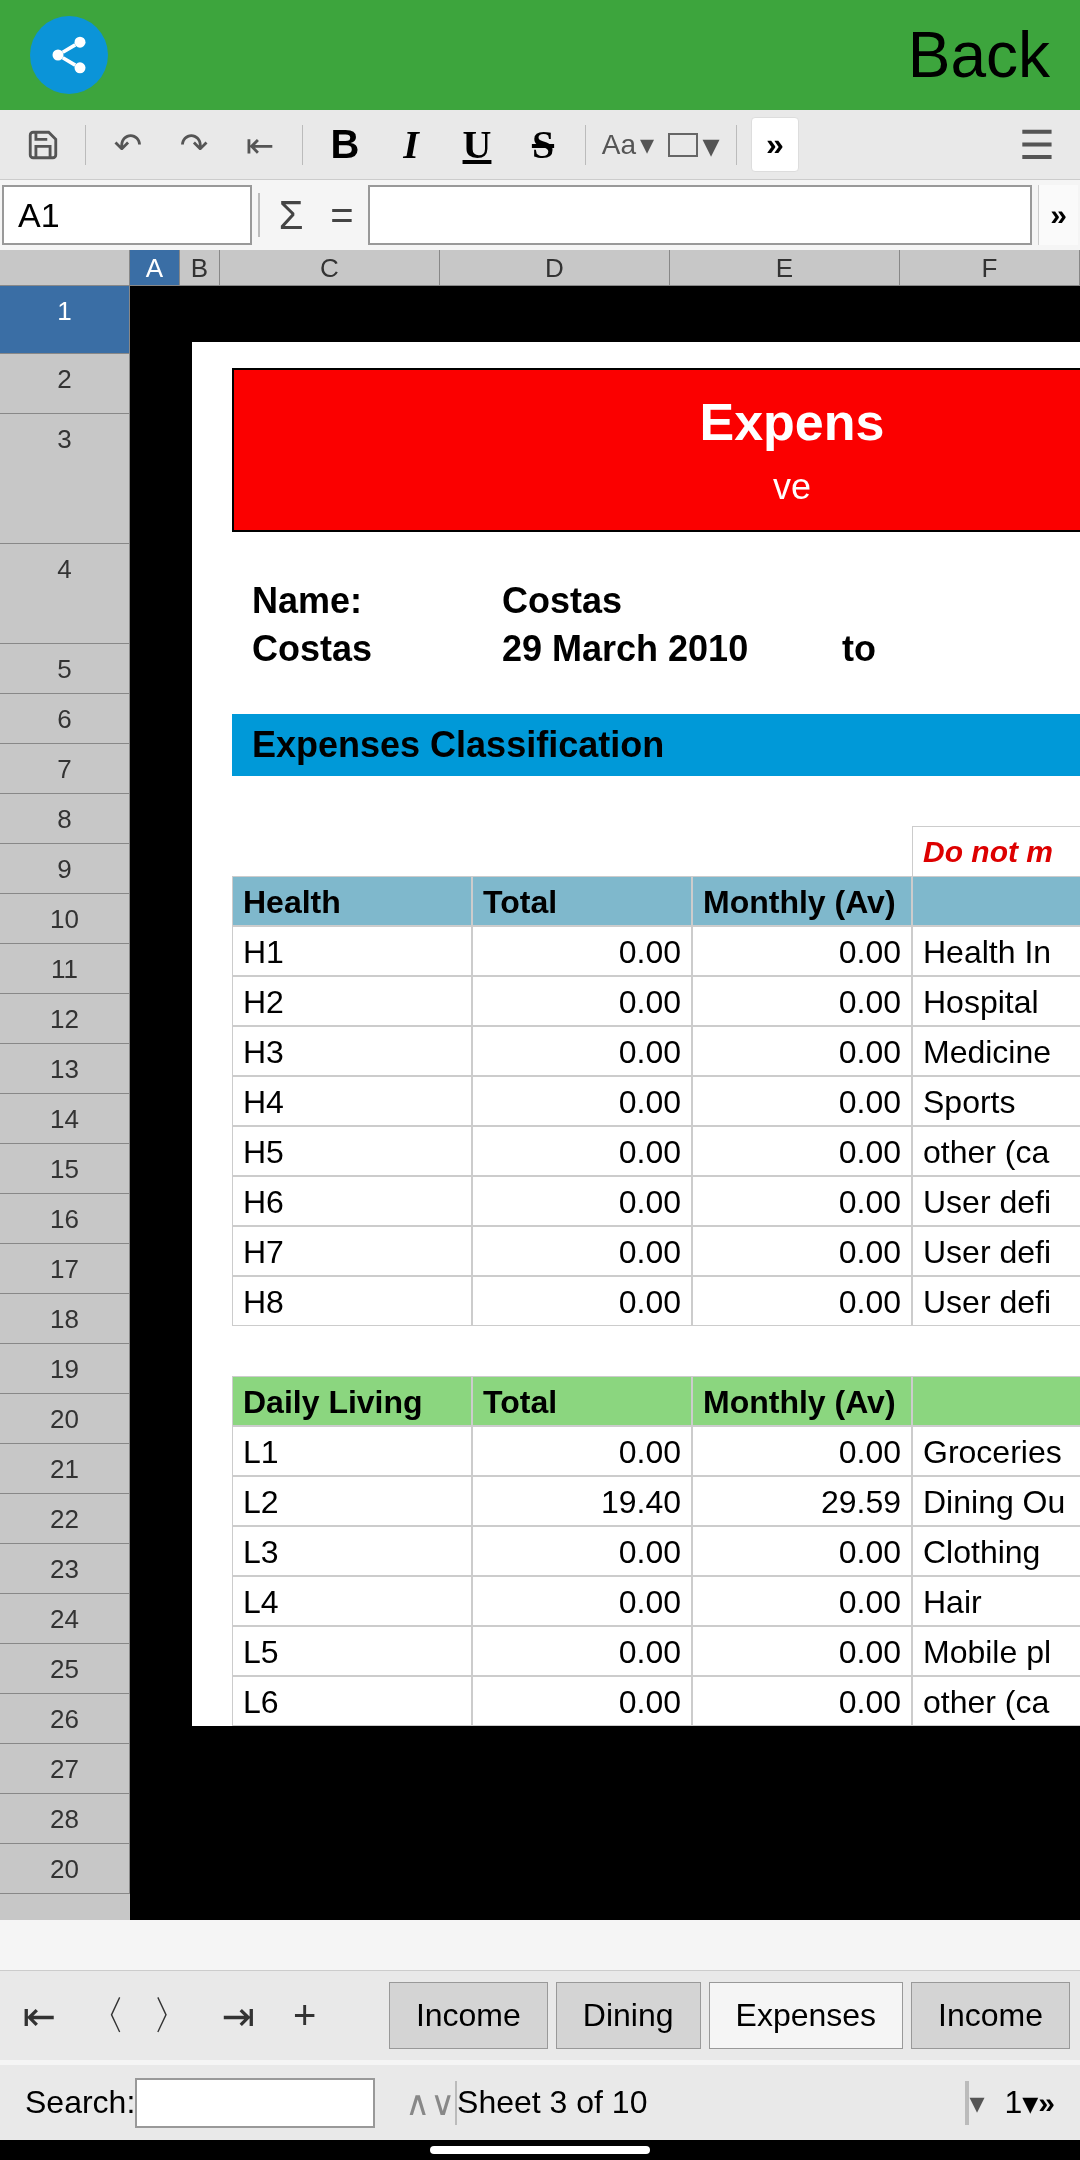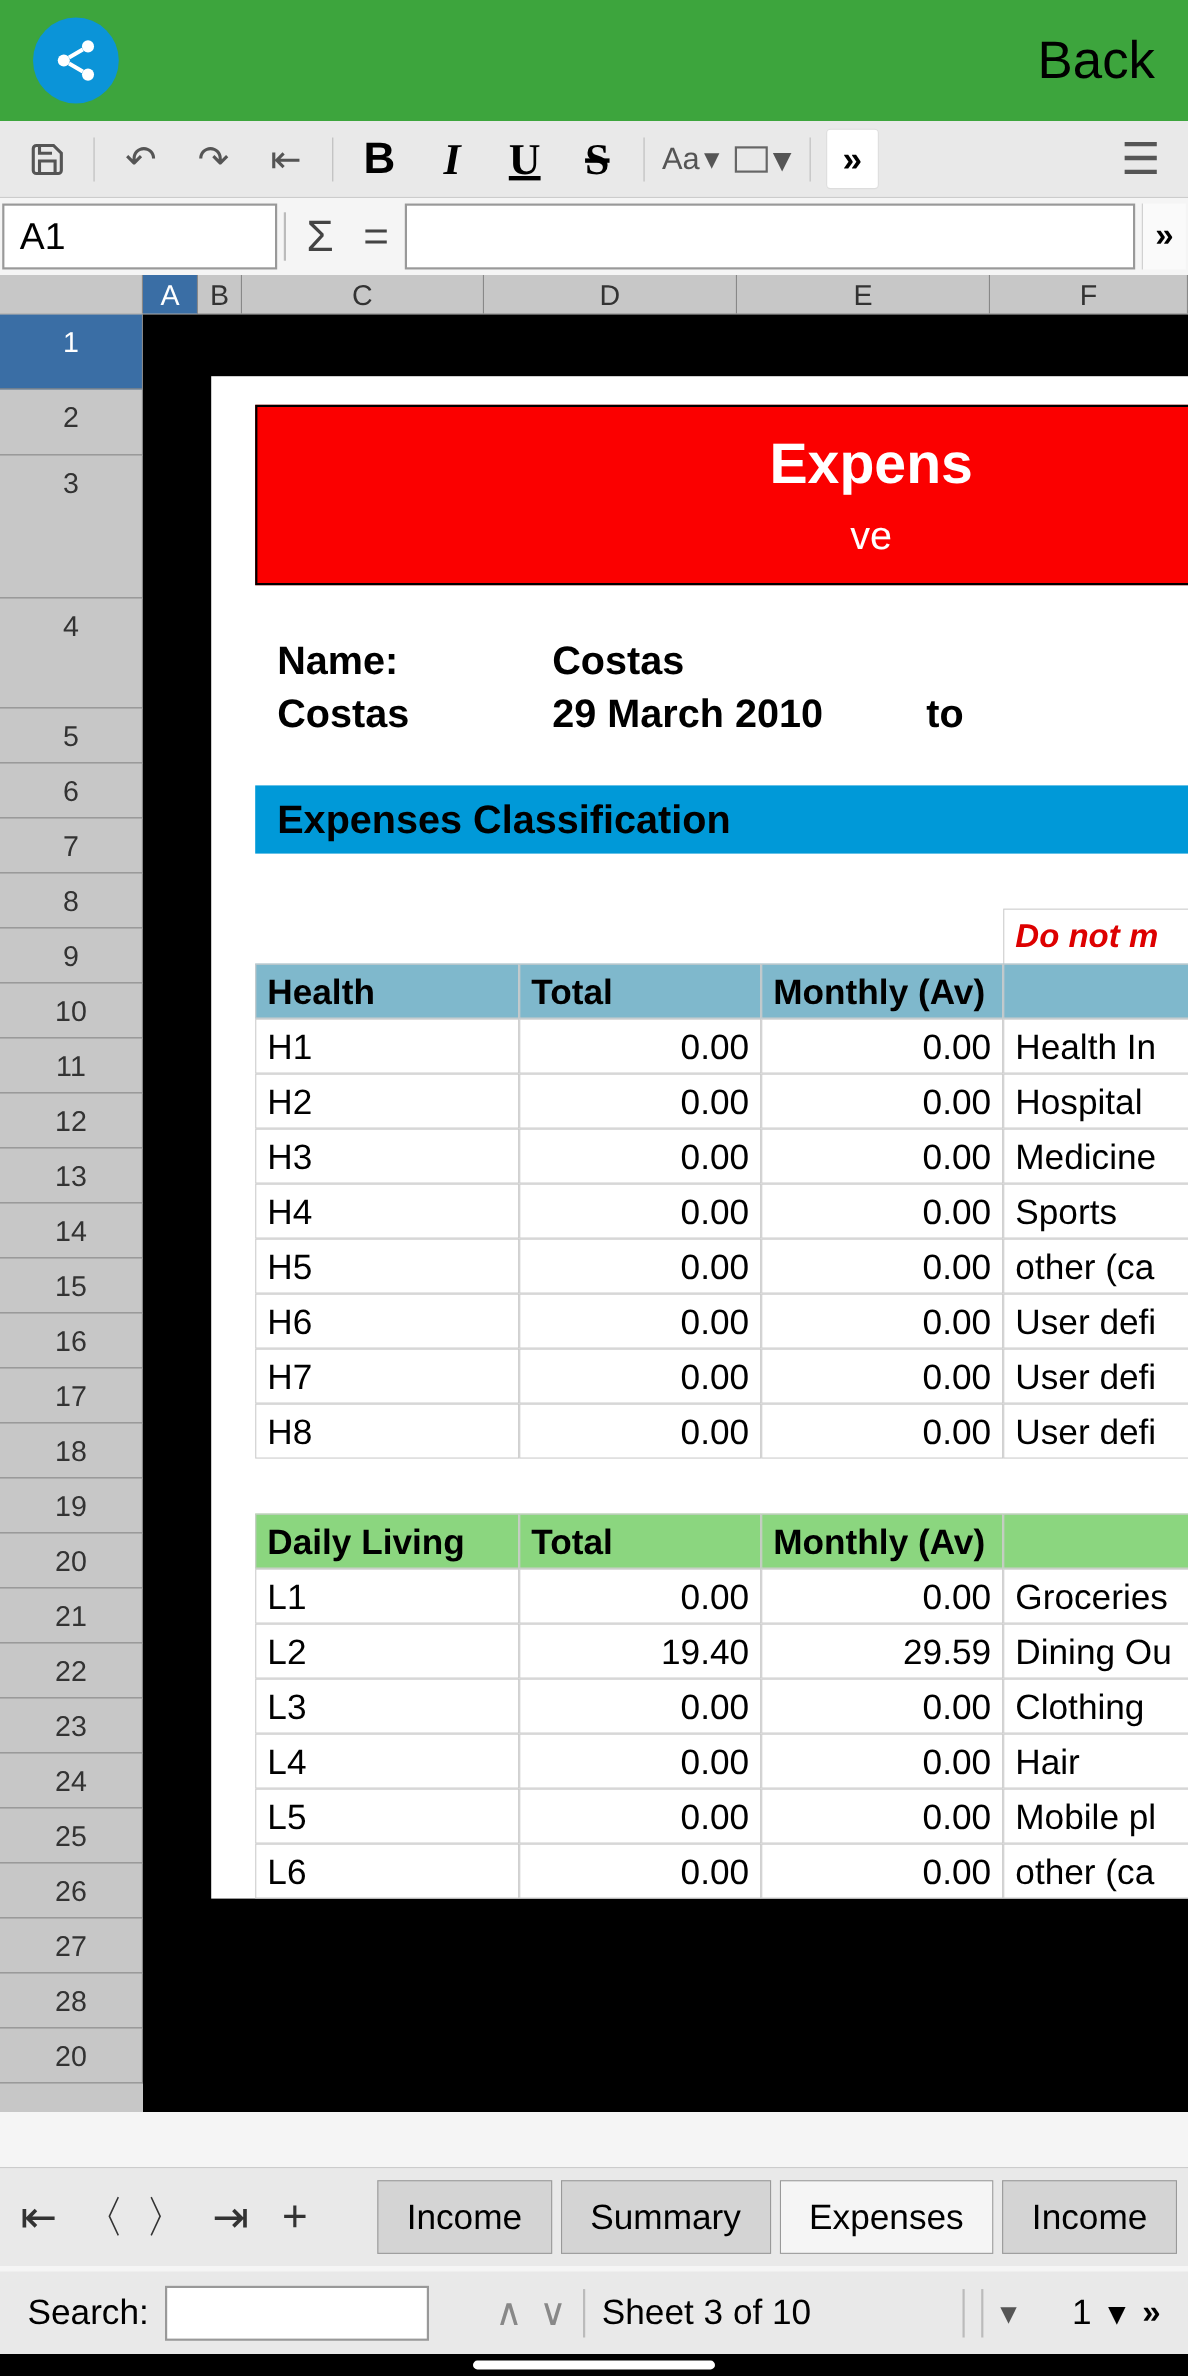--- a/index.html
+++ b/index.html
@@ -1,19 +1,19 @@
 <!DOCTYPE html>
 <html><head>
 <meta charset="utf-8">
 <style>
 *{margin:0;padding:0;box-sizing:border-box;font-family:Arial,sans-serif}
 body{width:1080px;height:2160px;background:#f5f5f5;position:relative;overflow:hidden}
 .topbar{height:110px;background:#3da53d;display:flex;align-items:center;justify-content:space-between;padding:0 30px}
 .share-btn{width:78px;height:78px;background:#0b94d8;border-radius:50%;display:flex;align-items:center;justify-content:center}
-.back-btn{font-size:48px;color:#000}
+.back-btn{font-size:64px;color:#000}
 .toolbar{height:70px;background:#e9e9e9;border-bottom:1px solid #ccc;display:flex;align-items:center;padding:0 15px;gap:10px}
 .tb-btn{width:56px;height:56px;display:flex;align-items:center;justify-content:center;font-size:34px;color:#555}
 .tb-sep{width:1px;height:40px;background:#bbb;margin:0 4px}
 .bold-btn{font-weight:900;font-size:40px;color:#000}
 .italic-btn{font-style:italic;font-family:serif;font-size:40px;font-weight:bold;color:#000}
 .underline-btn{text-decoration:underline;font-family:serif;font-size:40px;font-weight:bold;color:#000}
 .strike-btn{text-decoration:line-through;font-family:serif;font-size:40px;font-weight:bold;color:#000}
 .font-dd{font-size:28px;color:#555;display:flex;align-items:center;gap:4px}
 .rect-dd{display:flex;align-items:center;gap:4px}
 .rect-icon{width:30px;height:24px;border:2px solid #666}
@@ -60,21 +60,21 @@
 .c-desc{width:260px}
 .hdr-health{background:#7fb8cc;font-weight:bold}
 .hdr-daily{background:#8bd67f;font-weight:bold}
 .warning-row{height:50px}
 .warning-row .warn{color:#d00;font-weight:bold;font-size:30px;font-style:italic;border:1px solid #ccc;padding:0 10px;line-height:50px;margin-left:680px;width:260px}
 .emptyrow{height:50px}
 .bottombar{position:absolute;bottom:100px;left:0;right:0;height:90px;background:#e9e9e9;border-top:1px solid #ccc;display:flex;align-items:center;padding:0 10px;gap:8px}
 .nav-btn{width:60px;height:60px;display:flex;align-items:center;justify-content:center;font-size:40px;color:#333}
 .tab{padding:14px 26px;background:#d4d4d4;border:1px solid #999;font-size:32px}
 .tab.active{background:#f5f5f5}
-.statusbar{position:absolute;bottom:20px;left:0;right:0;height:75px;background:#e9e9e9;display:flex;align-items:center;padding:0 25px;gap:15px;font-size:32px}
+.statusbar{position:absolute;bottom:20px;left:0;right:0;height:75px;background:#e9e9e9;display:flex;align-items:center;padding:0 25px;font-size:32px}
 .search-input{width:240px;height:50px;border:2px solid #999;background:#fff}
 .stat-sep{width:2px;height:44px;background:#bbb}
 .up-arr,.dn-arr{font-size:34px;color:#888}
 .zoom-dd{font-size:30px;color:#555}
 .homebar{position:absolute;bottom:0;left:50%;transform:translateX(-50%);width:220px;height:8px;background:#fff;border-radius:4px;margin-bottom:6px}
 .bottomblack{position:absolute;bottom:0;left:0;right:0;height:20px;background:#000}
 </style>
 </head>
 <body>
 
@@ -304,21 +304,21 @@
 </div>
 
 <div class="bottombar">
   <div class="nav-btn">⇤</div>
   <div class="nav-btn">〈</div>
   <div class="nav-btn">〉</div>
   <div class="nav-btn">⇥</div>
   <div class="nav-btn">+</div>
   <div style="width:40px"></div>
   <div class="tab">Income</div>
-  <div class="tab">Summary</div>
+  <div class="tab">Dining</div>
   <div class="tab active">Expenses</div>
   <div class="tab">Income</div>
 </div>
 
 <div class="statusbar">
   <span>Search:</span>
   <input class="search-input" style="">
   <div style="width:30px"></div>
   <span class="up-arr">∧</span>
   <span class="dn-arr">∨</span>

